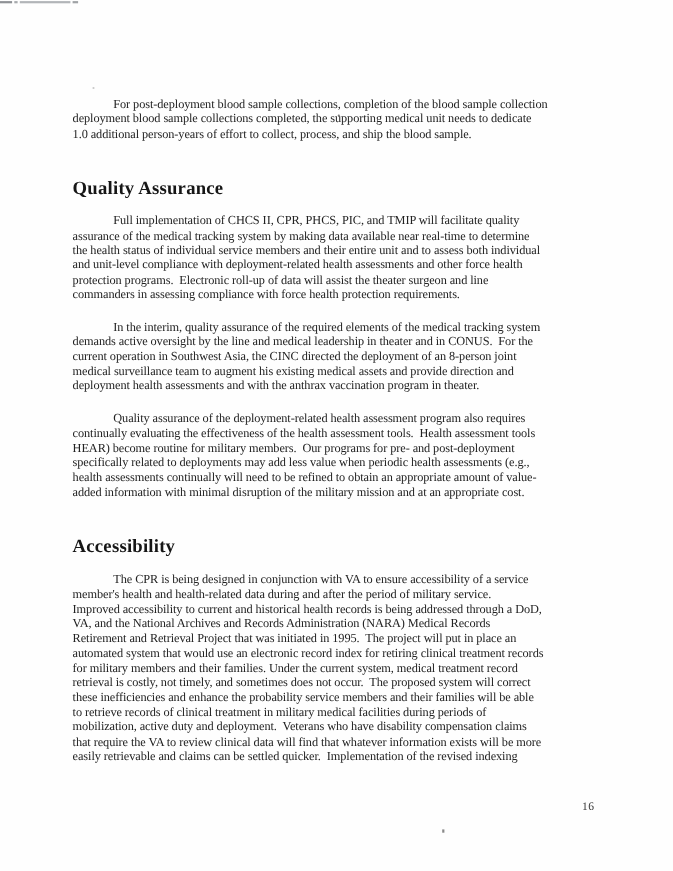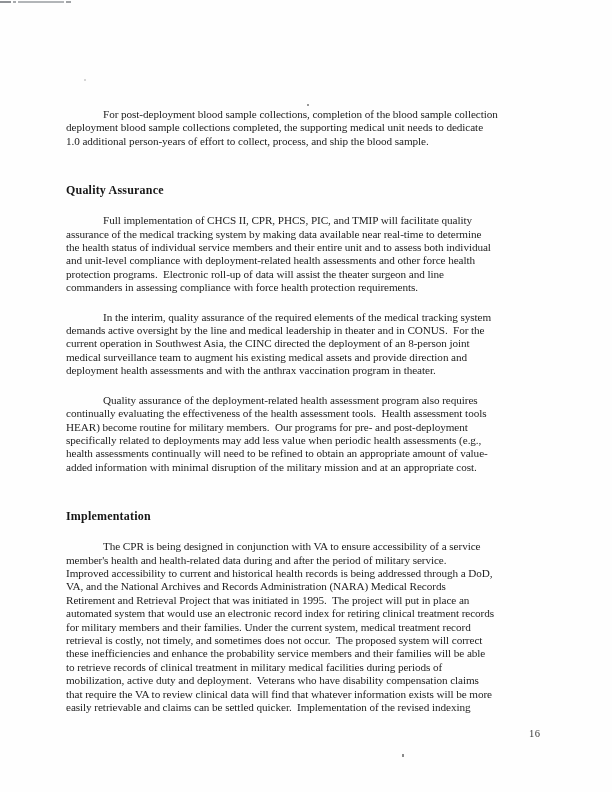--- a/index.html
+++ b/index.html
@@ -14,31 +14,30 @@
     background: #fefefe;
     overflow: hidden;
     font-family: "Liberation Serif", "DejaVu Serif", serif;
     color: #1f1f1f;
   }
   .content {
     position: absolute;
     top: 0;
     left: 0;
     width: 612px;
-    margin-top: 19px;
   }
   .paragraph {
     margin: 16px 24px 0 66px;
   }
   .paragraph.first-block {
     margin-top: 89px;
   }
   .heading {
     margin: 34px 0 13px 66px;
-    font-size: 12px;
+    font-size: 17px;
     font-weight: bold;
     letter-spacing: 0.2px;
     color: #161616;
     line-height: 16px;
   }
   .line {
     font-size: 11.2px;
     line-height: 13.4px;
     letter-spacing: -0.08px;
     white-space: pre;
@@ -103,21 +102,21 @@
         <div class="line">deployment health assessments and with the anthrax vaccination program in theater.</div>
       </div>
       <div class="paragraph">
         <div class="line indent">Quality assurance of the deployment-related health assessment program also requires</div>
         <div class="line">continually evaluating the effectiveness of the health assessment tools.  Health assessment tools</div>
         <div class="line">HEAR) become routine for military members.  Our programs for pre- and post-deployment</div>
         <div class="line">specifically related to deployments may add less value when periodic health assessments (e.g.,</div>
         <div class="line">health assessments continually will need to be refined to obtain an appropriate amount of value-</div>
         <div class="line">added information with minimal disruption of the military mission and at an appropriate cost.</div>
       </div>
-      <div class="heading">Implementation</div>
+      <div class="heading">Accessibility</div>
       <div class="paragraph">
         <div class="line indent">The CPR is being designed in conjunction with VA to ensure accessibility of a service</div>
         <div class="line">member's health and health-related data during and after the period of military service.</div>
         <div class="line">Improved accessibility to current and historical health records is being addressed through a DoD,</div>
         <div class="line">VA, and the National Archives and Records Administration (NARA) Medical Records</div>
         <div class="line">Retirement and Retrieval Project that was initiated in 1995.  The project will put in place an</div>
         <div class="line">automated system that would use an electronic record index for retiring clinical treatment records</div>
         <div class="line">for military members and their families. Under the current system, medical treatment record</div>
         <div class="line">retrieval is costly, not timely, and sometimes does not occur.  The proposed system will correct</div>
         <div class="line">these inefficiencies and enhance the probability service members and their families will be able</div>

